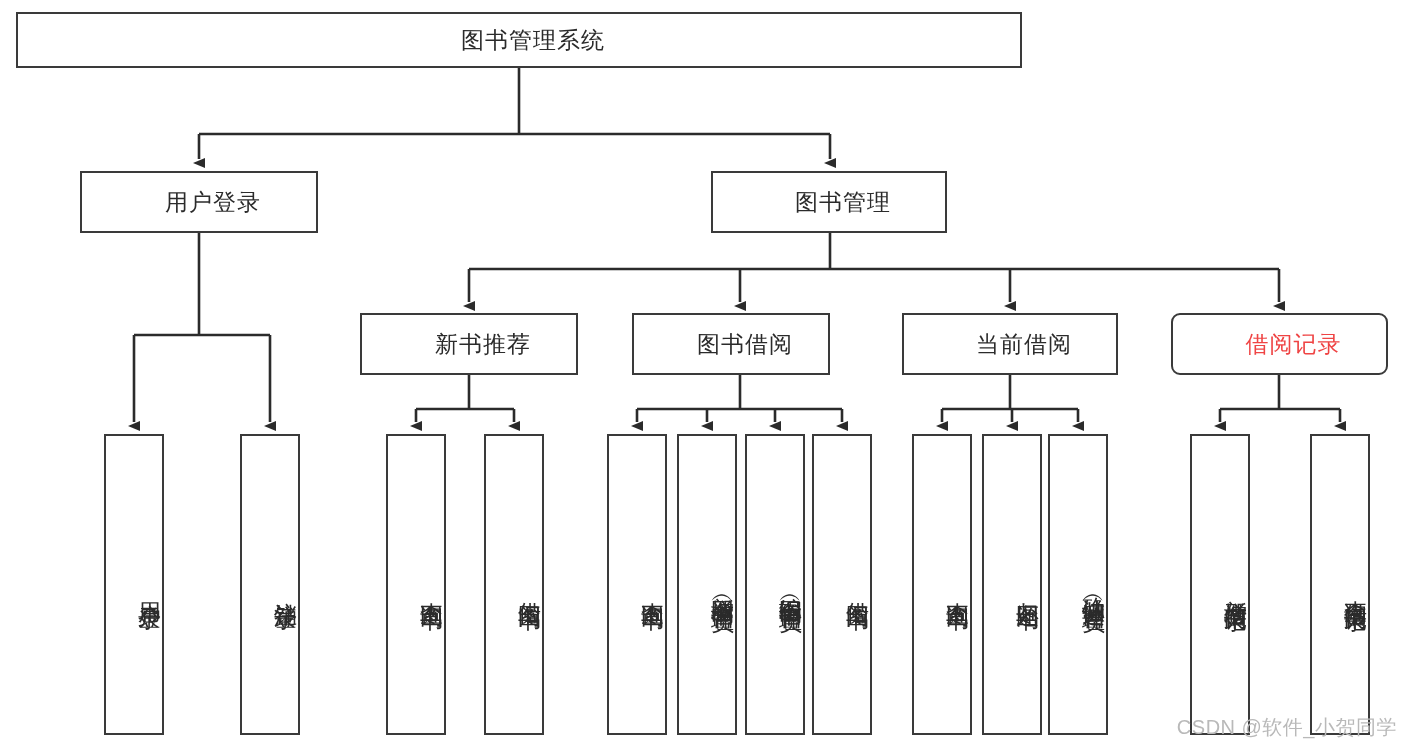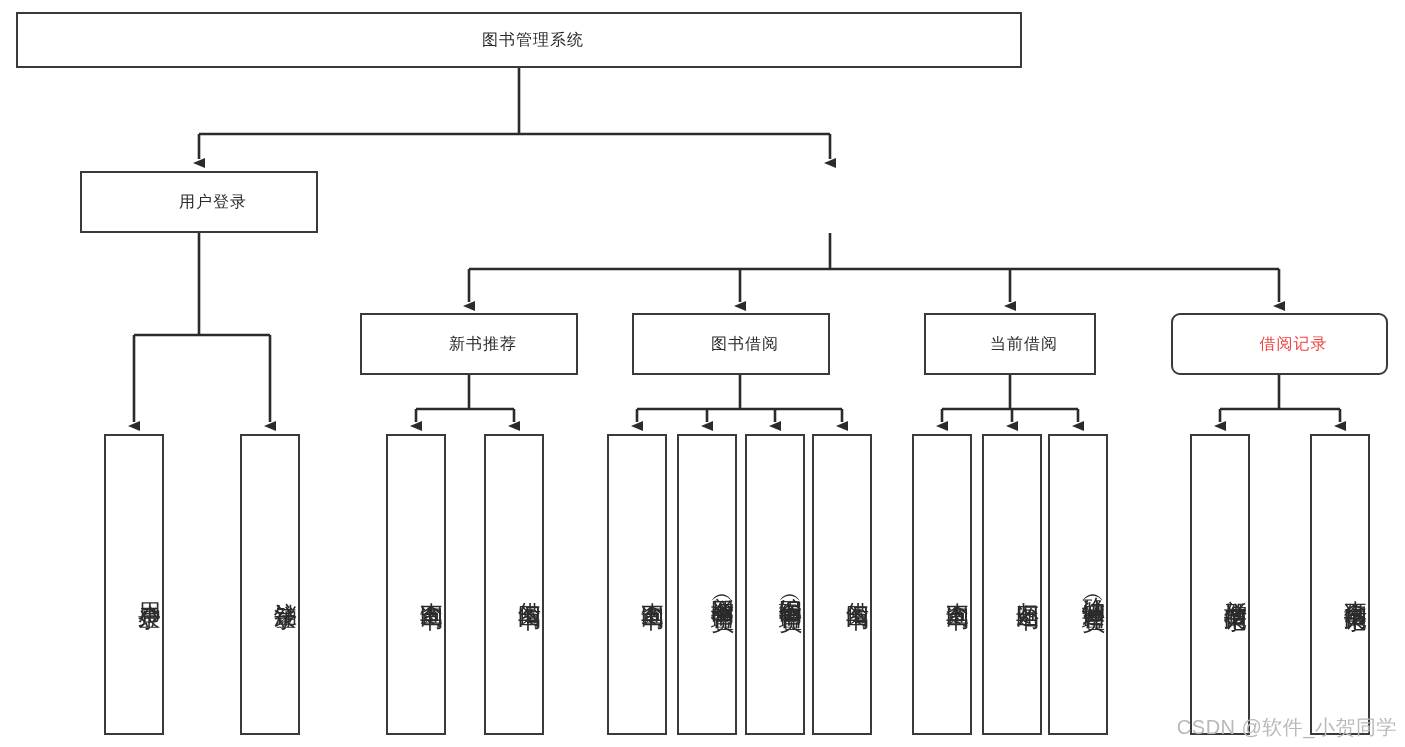--- a/index.html
+++ b/index.html
@@ -29,21 +29,21 @@
     position: absolute;
     box-sizing: border-box;
     border: 2px solid #3a3a3a;
     background: #ffffff;
     display: flex;
     align-items: center;
     justify-content: center;
     color: #2b2b2b;
   }
   .node.horiz {
-    font-size: 16px;
+    font-size: 23px;
     letter-spacing: 1px;
     padding-left: 28px;
   }
   .node.vert {
     writing-mode: vertical-rl;
     text-orientation: upright;
     font-size: 23px;
     letter-spacing: 2px;
     align-items: flex-start;
     justify-content: center;
@@ -123,28 +123,31 @@
     </g>
   </svg>
 
   <div class="node horiz" style="left: 16px; top: 12px; width: 1006px; height: 56px; border-color: rgb(58, 58, 58); color: rgb(43, 43, 43); background: rgb(255, 255, 255);">
     <span class="nlabel">图书管理系统</span>
   </div>
 
   <div class="node horiz" style="left: 80px; top: 171px; width: 238px; height: 62px; border-color: rgb(58, 58, 58); color: rgb(43, 43, 43); background: rgb(255, 255, 255);">
     <span class="nlabel">用户登录</span>
   </div>
+  <div class="node horiz" style="left: 711px; top: 171px; width: 236px; height: 62px; border-color: rgb(58, 58, 58); color: rgb(43, 43, 43); background: rgb(255, 255, 255);">
+    <span class="nlabel">图书管理</span>
+  </div>
 
   <div class="node horiz" style="left: 360px; top: 313px; width: 218px; height: 62px; border-color: rgb(58, 58, 58); color: rgb(43, 43, 43); background: rgb(255, 255, 255);">
     <span class="nlabel">新书推荐</span>
   </div>
   <div class="node horiz" style="left: 632px; top: 313px; width: 198px; height: 62px; border-color: rgb(58, 58, 58); color: rgb(43, 43, 43); background: rgb(255, 255, 255);">
     <span class="nlabel">图书借阅</span>
   </div>
-  <div class="node horiz" style="left: 902px; top: 313px; width: 172px; height: 62px; border-color: rgb(58, 58, 58); color: rgb(43, 43, 43); background: rgb(255, 255, 255); margin-left: 22px;">
+  <div class="node horiz" style="left: 902px; top: 313px; width: 216px; height: 62px; border-color: rgb(58, 58, 58); color: rgb(43, 43, 43); background: rgb(255, 255, 255);">
     <span class="nlabel">当前借阅</span>
   </div>
   <div class="node horiz" style="left: 1171px; top: 313px; width: 217px; height: 62px; border-color: rgb(58, 58, 58); color: #ef4444; background: rgb(255, 255, 255); border-radius: 9px;">
     <span class="nlabel">借阅记录</span>
   </div>
 
   <div class="node vert" style="left: 104px; top: 434px; width: 60px; height: 301px; border-color: rgb(58, 58, 58); color: rgb(43, 43, 43); background: rgb(255, 255, 255);">
     <span class="nlabel">用户登录</span>
   </div>
   <div class="node vert" style="left: 240px; top: 434px; width: 60px; height: 301px; border-color: rgb(58, 58, 58); color: rgb(43, 43, 43); background: rgb(255, 255, 255);">

